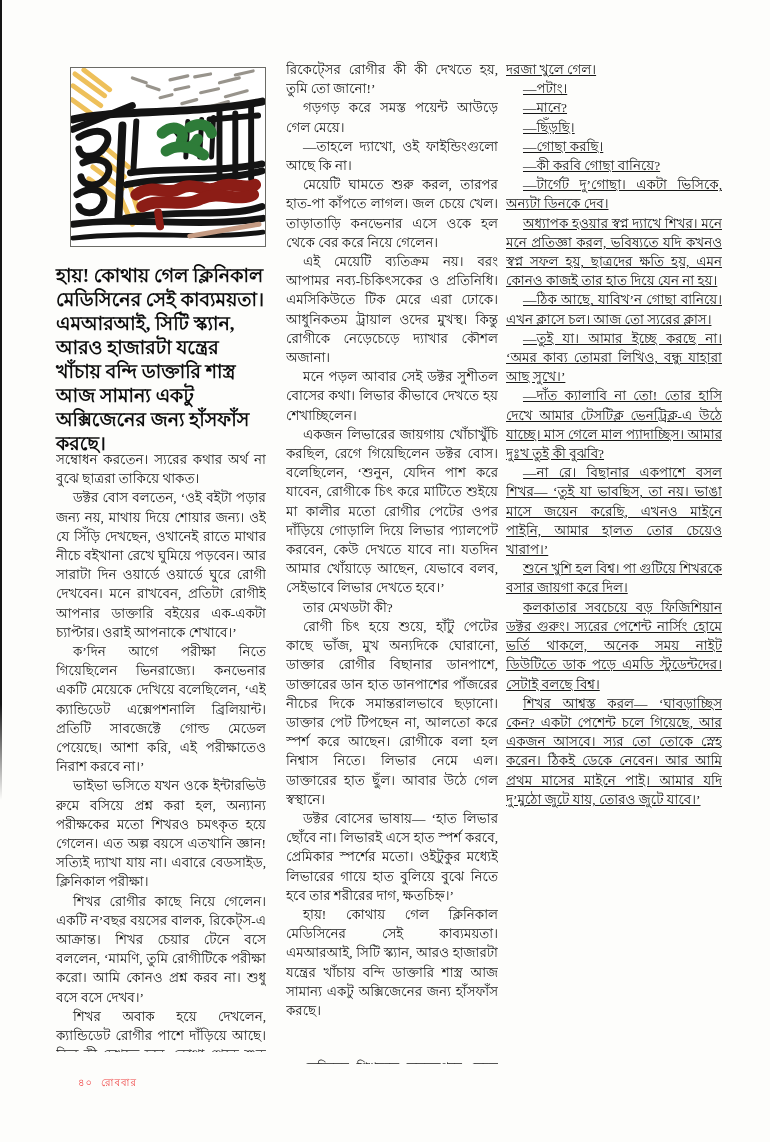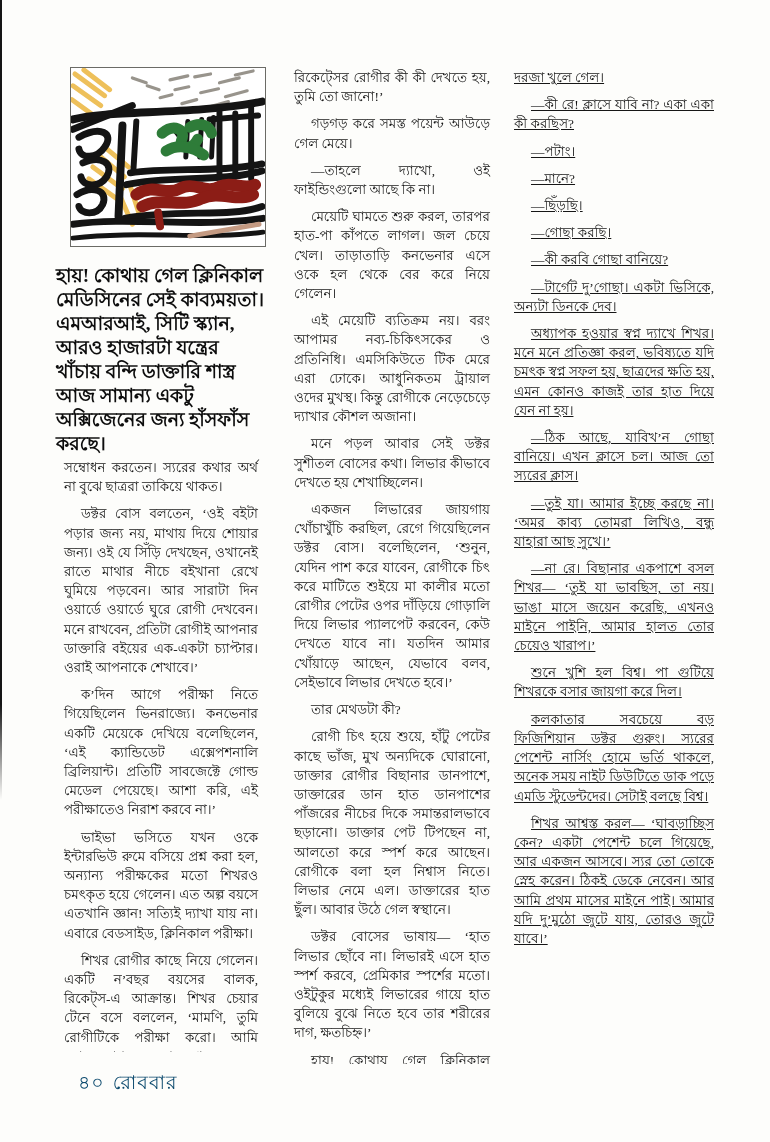--- a/index.html
+++ b/index.html
@@ -25,29 +25,29 @@
     position:absolute;left:56px;top:264px;width:212px;
     font-weight:bold;font-size:19px;line-height:24px;
     letter-spacing:0;color:#0d0d0d;
   }
   .col{
     position:absolute;
     font-size:13.4px;line-height:19.2px;
     text-align:justify;
     overflow:hidden;
   }
-  .col p{margin:8px;}
+  .col p{margin:0;}
   .col p.indent{text-indent:17px;}
   .col p.gap{margin-top:38px;}
   .col-left-body{left:56px;top:450px;width:210px;height:602px;}
   .col-mid{left:286px;top:60px;width:212px;height:1004px;}
   .col-right{left:506px;top:60px;width:216px;height:1008px;text-decoration:underline;}
   .footer{
     position:absolute;left:78px;top:1074px;
-    font-size:19px;line-height:18px;color:#0c4a6e;
+    font-size:10px;line-height:18px;color:#ef4444;
     letter-spacing:1px;
   }
   .footer .num{margin-right:8px;}
 </style>
 </head>
 <body>
 
 <div class="page">
 
   <div class="scan-edge"></div>
@@ -141,30 +141,30 @@
       <p class="indent">মনে পড়ল আবার সেই ডক্টর সুশীতল বোসের কথা। লিভার কীভাবে দেখতে হয় শেখাচ্ছিলেন।</p>
       <p class="indent">একজন লিভারের জায়গায় খোঁচাখুঁচি করছিল, রেগে গিয়েছিলেন ডক্টর বোস। বলেছিলেন, ‘শুনুন, যেদিন পাশ করে যাবেন, রোগীকে চিৎ করে মাটিতে শুইয়ে মা কালীর মতো রোগীর পেটের ওপর দাঁড়িয়ে গোড়ালি দিয়ে লিভার প্যালপেট করবেন, কেউ দেখতে যাবে না। যতদিন আমার খোঁয়াড়ে আছেন, যেভাবে বলব, সেইভাবে লিভার দেখতে হবে।’</p>
       <p class="indent">তার মেথডটা কী?</p>
       <p class="indent">রোগী চিৎ হয়ে শুয়ে, হাঁটু পেটের কাছে ভাঁজ, মুখ অন্যদিকে ঘোরানো, ডাক্তার রোগীর বিছানার ডানপাশে, ডাক্তারের ডান হাত ডানপাশের পাঁজরের নীচের দিকে সমান্তরালভাবে ছড়ানো। ডাক্তার পেট টিপছেন না, আলতো করে স্পর্শ করে আছেন। রোগীকে বলা হল নিশ্বাস নিতে। লিভার নেমে এল। ডাক্তারের হাত ছুঁল। আবার উঠে গেল স্বস্থানে।</p>
       <p class="indent">ডক্টর বোসের ভাষায়— ‘হাত লিভার ছোঁবে না। লিভারই এসে হাত স্পর্শ করবে, প্রেমিকার স্পর্শের মতো। ওইটুকুর মধ্যেই লিভারের গায়ে হাত বুলিয়ে বুঝে নিতে হবে তার শরীরের দাগ, ক্ষতচিহ্ন।’</p>
       <p class="indent">হায়! কোথায় গেল ক্লিনিকাল মেডিসিনের সেই কাব্যময়তা। এমআরআই, সিটি স্ক্যান, আরও হাজারটা যন্ত্রের খাঁচায় বন্দি ডাক্তারি শাস্ত্র আজ সামান্য একটু অক্সিজেনের জন্য হাঁসফাঁস করছে।</p>
       <p class="indent gap">সেদিনের শিখরকে কুসুমনগরে ছেড়ে এসেছিলেন আজকের শিখর। আবার কাগজ-কলম নিয়ে বসলেন।</p>
     </div>
   <div class="col col-right">
       <p>দরজা খুলে গেল।</p>
-      <p class="indent">—কী রে! ক্লাসে যাবি না? একা একা কী করছিস?</p>
       <p class="indent">—পটাং।</p>
       <p class="indent">—মানে?</p>
       <p class="indent">—ছিঁড়ছি।</p>
       <p class="indent">—গোছা করছি।</p>
       <p class="indent">—কী করবি গোছা বানিয়ে?</p>
       <p class="indent">—টার্গেট দু’গোছা। একটা ভিসিকে, অন্যটা ডিনকে দেব।</p>
-      <p class="indent">অধ্যাপক হওয়ার স্বপ্ন দ্যাখে শিখর। মনে মনে প্রতিজ্ঞা করল, ভবিষ্যতে যদি চমৎক স্বপ্ন সফল হয়, ছাত্রদের ক্ষতি হয়, এমন কোনও কাজই তার হাত দিয়ে যেন না হয়।</p>
+      <p class="indent">অধ্যাপক হওয়ার স্বপ্ন দ্যাখে শিখর। মনে মনে প্রতিজ্ঞা করল, ভবিষ্যতে যদি কখনও স্বপ্ন সফল হয়, ছাত্রদের ক্ষতি হয়, এমন কোনও কাজই তার হাত দিয়ে যেন না হয়।</p>
       <p class="indent">—ঠিক আছে, যাবিখ’ন গোছা বানিয়ে। এখন ক্লাসে চল। আজ তো স্যরের ক্লাস।</p>
       <p class="indent">—তুই যা। আমার ইচ্ছে করছে না। ‘অমর কাব্য তোমরা লিখিও, বন্ধু যাহারা আছ সুখে।’</p>
+      <p class="indent">—দাঁত ক্যালাবি না তো! তোর হাসি দেখে আমার টেসটিক্ল ভেনট্রিক্ল-এ উঠে যাচ্ছে। মাস গেলে মাল প্যাদাচ্ছিস। আমার দুঃখ তুই কী বুঝবি?</p>
       <p class="indent">—না রে। বিছানার একপাশে বসল শিখর— ‘তুই যা ভাবছিস, তা নয়। ভাঙা মাসে জয়েন করেছি, এখনও মাইনে পাইনি, আমার হালত তোর চেয়েও খারাপ।’</p>
       <p class="indent">শুনে খুশি হল বিশ্ব। পা গুটিয়ে শিখরকে বসার জায়গা করে দিল।</p>
       <p class="indent">কলকাতার সবচেয়ে বড় ফিজিশিয়ান ডক্টর গুরুং। স্যরের পেশেন্ট নার্সিং হোমে ভর্তি থাকলে, অনেক সময় নাইট ডিউটিতে ডাক পড়ে এমডি স্টুডেন্টদের। সেটাই বলছে বিশ্ব।</p>
       <p class="indent">শিখর আশ্বস্ত করল— ‘ঘাবড়াচ্ছিস কেন? একটা পেশেন্ট চলে গিয়েছে, আর একজন আসবে। স্যর তো তোকে স্নেহ করেন। ঠিকই ডেকে নেবেন। আর আমি প্রথম মাসের মাইনে পাই। আমার যদি দু’মুঠো জুটে যায়, তোরও জুটে যাবে।’</p>
     </div>
 
   <div class="footer">
     <span class="num">৪০</span><span>রোববার</span>
   </div>
 

